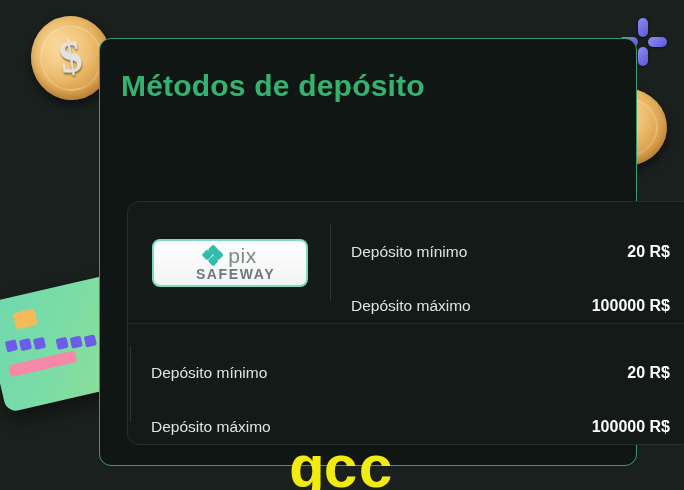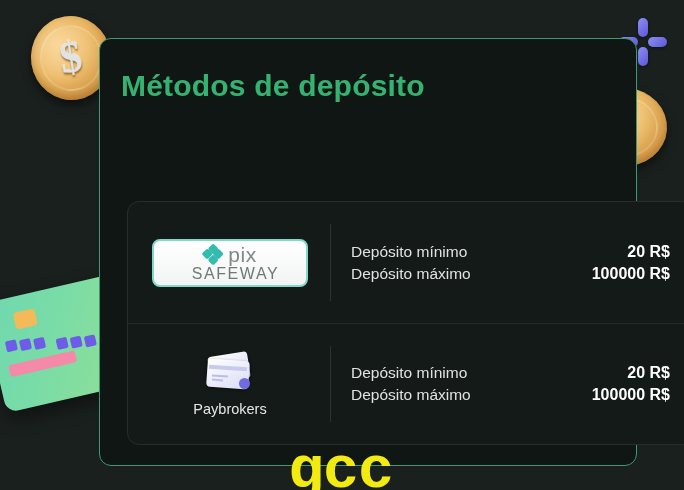--- a/index.html
+++ b/index.html
@@ -151,20 +151,21 @@
     display: flex; flex-direction: column;
     gap: 4px;
   }
   .info-line {
     display: flex; align-items: baseline;
     justify-content: space-between;
   }
   .info-label {
     font-size: 15.5px; color: #dfe2e0;
     white-space: nowrap;
+    margin-top: 32px;
   }
   .info-value {
     font-size: 16px; color: #ffffff; font-weight: bold;
     white-space: nowrap;
   }
 
   
   .pix-logo {
     width: 156px; height: 48px;
     background: linear-gradient(180deg, #ffffff 0%, #f2f4f3 100%);
@@ -184,21 +185,21 @@
   }
   .pix-mark i.a { left: 5.3px; top: 0; }
   .pix-mark i.b { left: 0; top: 5.3px; }
   .pix-mark i.c { left: 10.6px; top: 5.3px; }
   .pix-mark i.d { left: 5.3px; top: 10.6px; }
   .pix-word {
     font-size: 21px; color: #7e8a88; font-weight: 300;
     letter-spacing: .5px; line-height: 1;
   }
   .pix-safeway {
-    font-size: 16px; font-weight: normal; color: #6e7a79;
+    font-size: 14px; font-weight: bold; color: #6e7a79;
     letter-spacing: 1.6px; line-height: 1; margin-left: 11px;
   }
 
   
   .pb-icon { width: 54px; height: 42px; position: relative; }
   .pb-icon .c1, .pb-icon .c2 {
     position: absolute; border-radius: 4px;
     background: linear-gradient(150deg, #ffffff, #d9dcf5);
     box-shadow: 0 1px 3px rgba(0,0,0,.5);
   }
@@ -287,31 +288,20 @@
           <span class="info-value">20 R$</span>
         </div>
         <div class="info-line">
           <span class="info-label">Depósito máximo</span>
           <span class="info-value">100000 R$</span>
         </div>
       </div>
     </div>
 
     <div class="method-row">
-      <div class="method-brand">
-        <span class="pb-icon">
-          <span class="c1"></span>
-          <span class="c2"></span>
-          <span class="band"></span>
-          <span class="ln ln1"></span>
-          <span class="ln ln2"></span>
-          <span class="dot"></span>
-        </span>
-        <span class="pb-name">Paybrokers</span>
-      </div>
 
       <div class="method-split"></div>
 
       <div class="method-info">
         <div class="info-line">
           <span class="info-label">Depósito mínimo</span>
           <span class="info-value">20 R$</span>
         </div>
         <div class="info-line">
           <span class="info-label">Depósito máximo</span>

